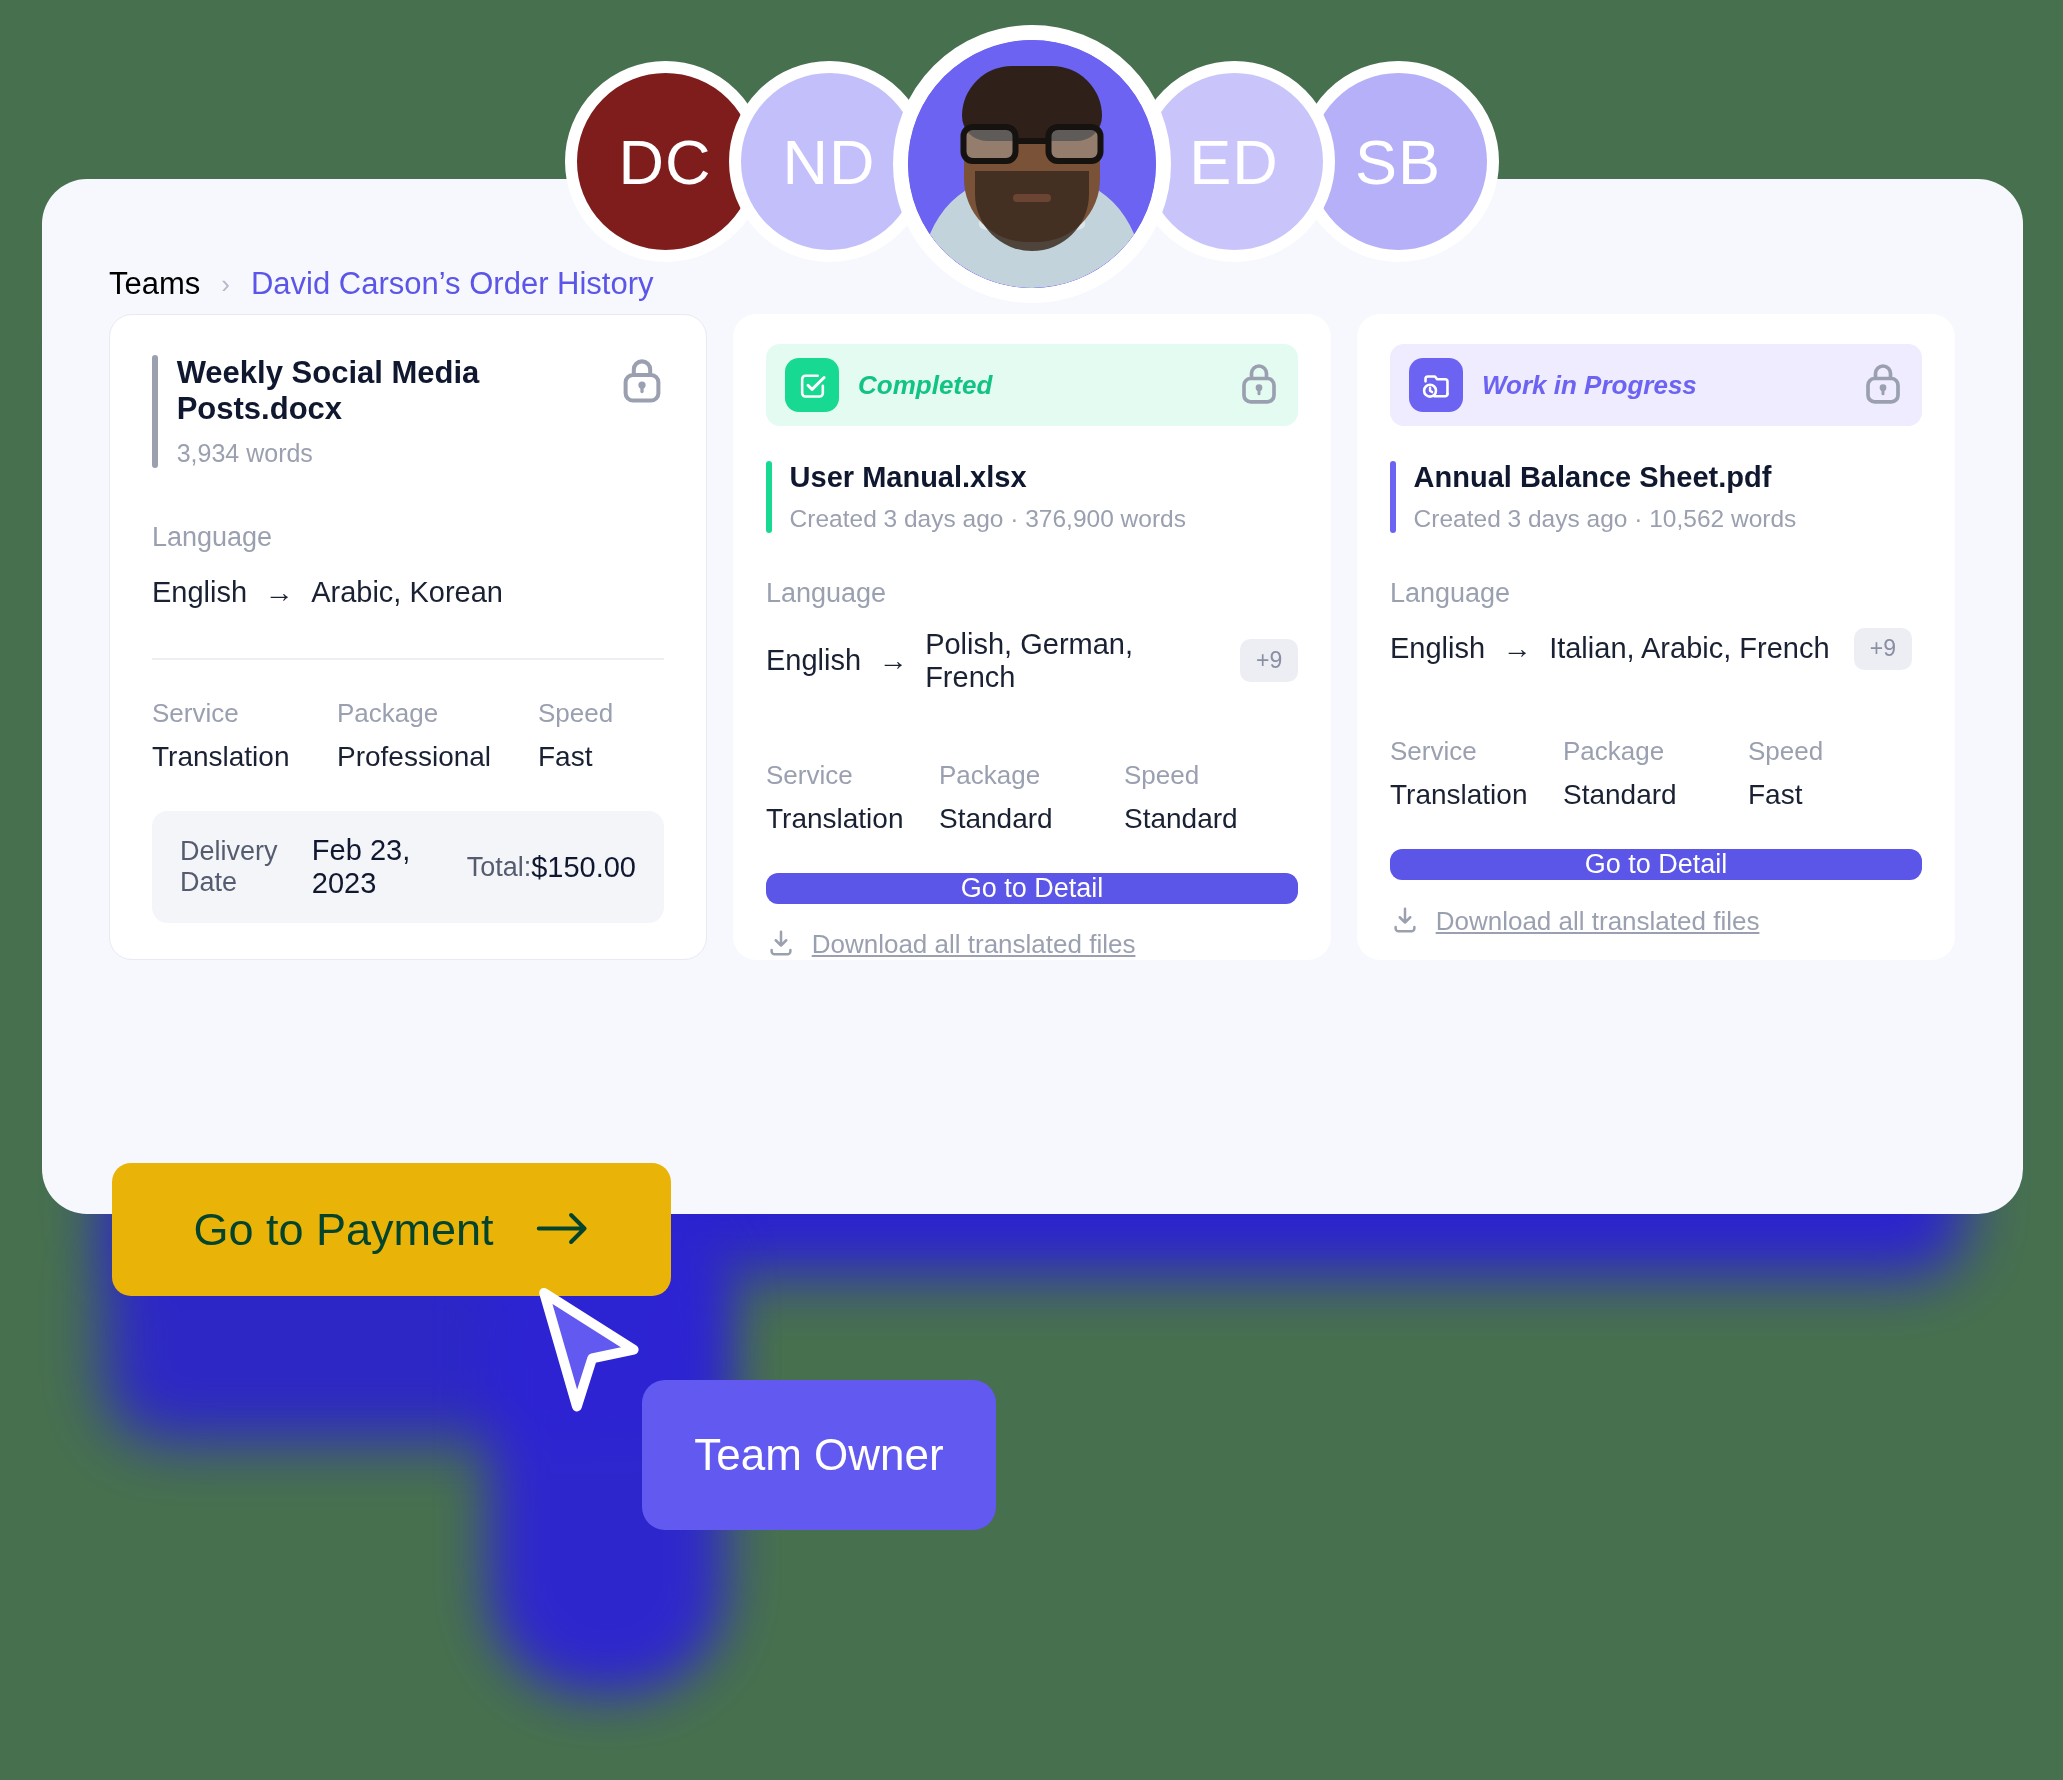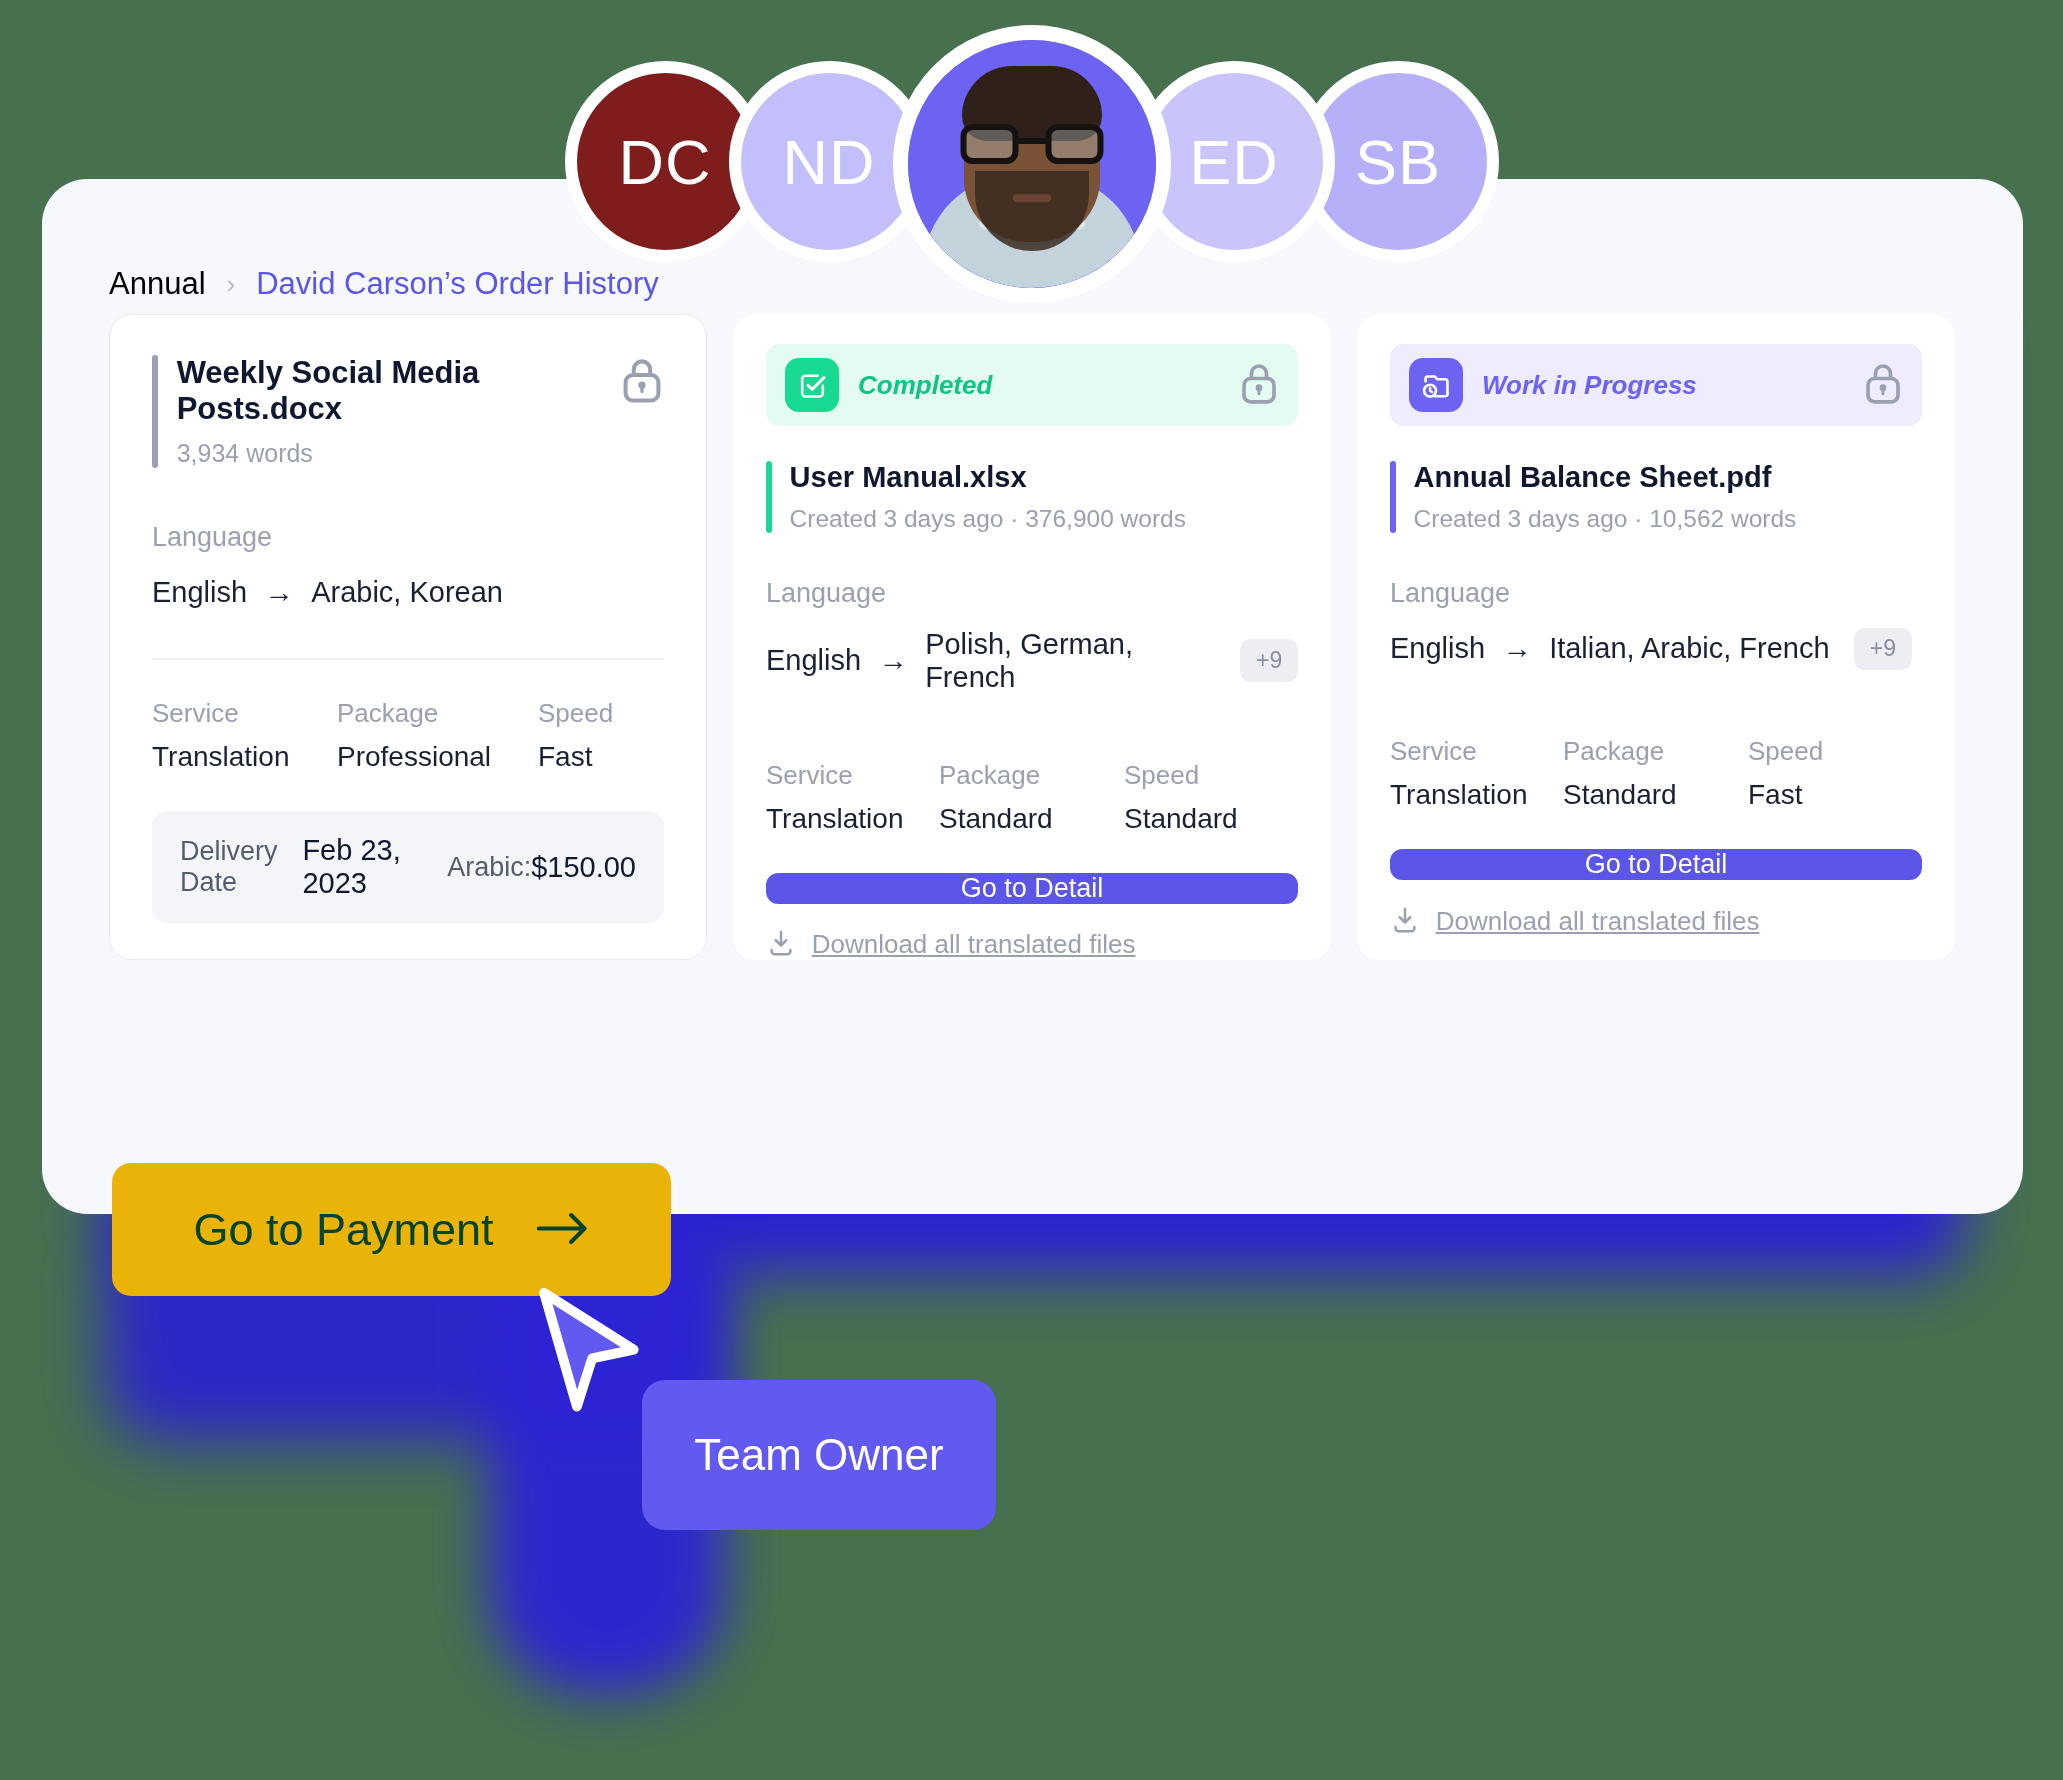--- a/index.html
+++ b/index.html
@@ -227,21 +227,21 @@
 
 <div id="stage">
 
   <div class="glow-main"></div>
   <div class="glow-drip2"></div>
   <div class="glow-drip"></div>
 
   <div class="panel">
 
     <div class="crumb" style="left:67px; top:87px;">
-      <span>Annual</span>
+      <span>Teams</span>
       <span class="crumb-sep">›</span>
       <span class="crumb-cur">David Carson’s Order History</span>
     </div>
 
     <div class="cards" style="left:67px; top:135px;">
 
       <div class="card card-1">
         <div class="c1-head">
           <div class="c1-titlewrap">
             <div class="bar bar-gray"></div>
@@ -285,21 +285,21 @@
             <span class="v">Fast</span>
           </div>
         </div>
 
         <div class="totals" style="margin-top:38px;">
           <div class="totrow">
             <span class="tot-k">Delivery Date</span>
             <span class="tot-v">Feb 23, 2023</span>
           </div>
           <div class="totrow">
-            <span class="tot-k">Arabic:</span>
+            <span class="tot-k">Total:</span>
             <span class="tot-v">$150.00</span>
           </div>
         </div>
       </div>
 
       <div class="card card-2">
         <div class="banner banner-green">
           <div class="banner-left">
             <span class="sq sq-green">
               <svg width="31" height="31" viewBox="0 0 24 24" fill="none">

